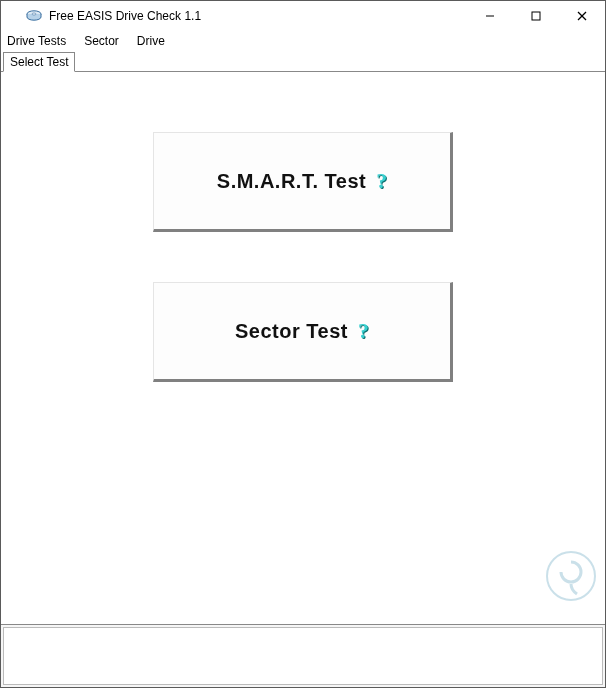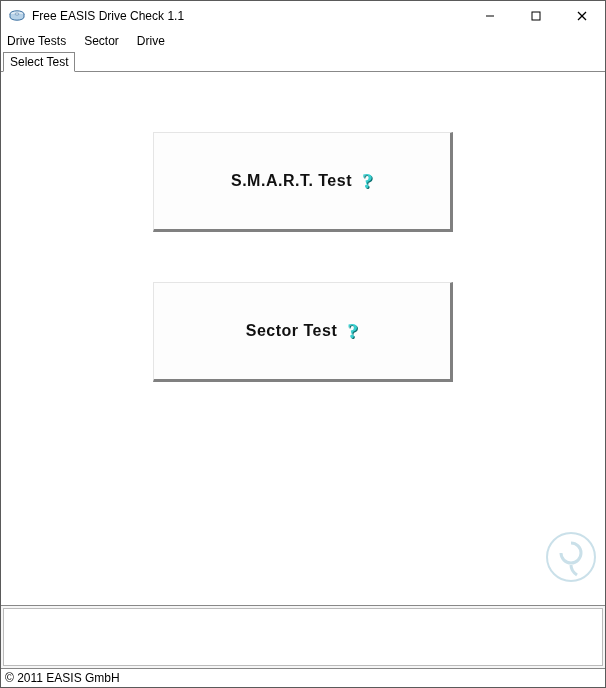--- a/index.html
+++ b/index.html
@@ -18,21 +18,21 @@
     display: flex;
     flex-direction: column;
     position: relative;
     background: #fff;
   }
   
   .titlebar {
     height: 30px;
     display: flex;
     align-items: center;
-    padding-left: 7px;
+    padding-left: 24px;
     background: #fff;
   }
   .titlebar .app-icon {
     width: 18px; height: 18px;
     margin-right: 6px;
     display: inline-block;
   }
   .titlebar .title-text {
     flex: 1;
     font-size: 12px;
@@ -100,21 +100,21 @@
     border-right: 3px solid #808080;
     border-bottom: 3px solid #808080;
     display: flex;
     align-items: center;
     justify-content: center;
     box-sizing: border-box;
   }
   .big-btn.smart { top: 60px; }
   .big-btn.sector { top: 210px; }
   .big-btn .btn-label {
-    font-size: 16px;
+    font-size: 20px;
     font-weight: 600;
     color: #111;
     letter-spacing: .5px;
     margin-right: 10px;
   }
   .qmark {
     font-family: "Comic Sans MS", cursive;
     font-size: 22px;
     font-weight: bold;
     color: #39cfcf;
@@ -219,17 +219,14 @@
         <path d="M28 36 q0 6 6 10" fill="none" stroke="#9fc7d8" stroke-width="3"></path>
       </svg>
     </span>
 
   </div>
 
   <div class="bottom-panel">
     <div class="inner"></div>
   </div>
 
-  <div class="statusbar">
-    <span>© 2011 EASIS GmbH</span>
-  </div>
 
 </div>
 
 </body></html>

